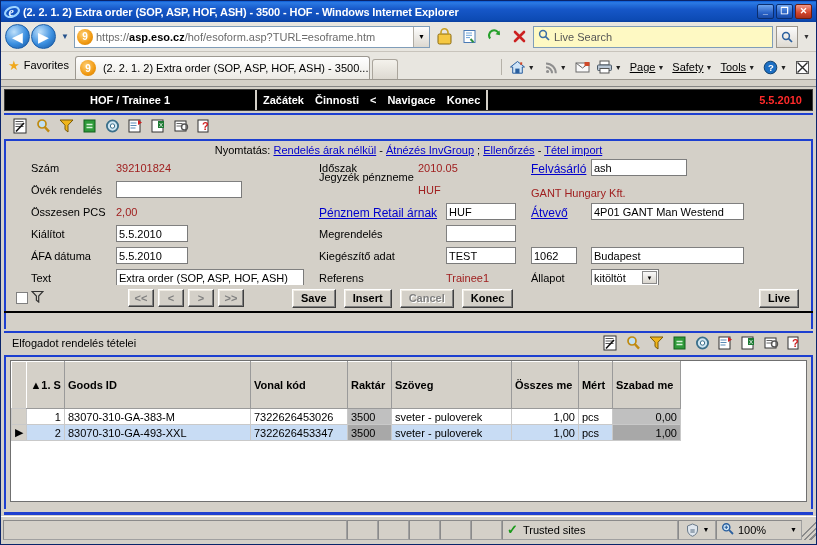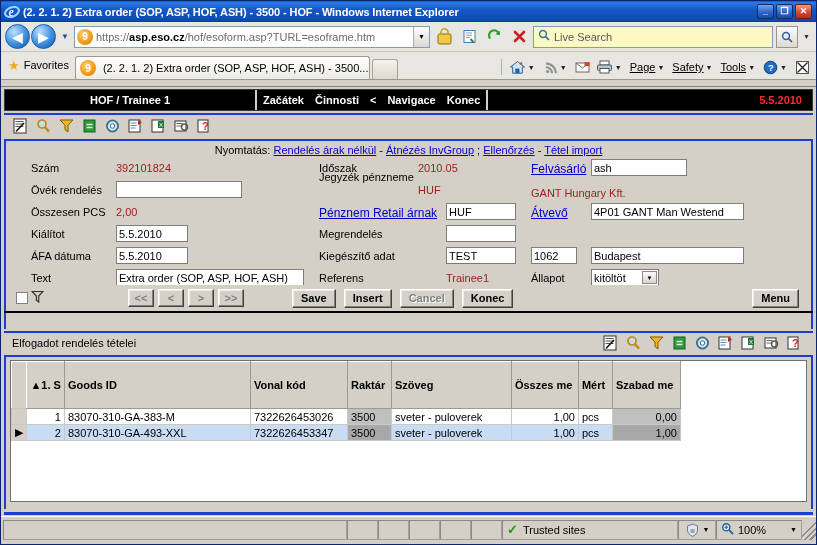--- a/index.html
+++ b/index.html
@@ -639,21 +639,21 @@
       <span style="flex:0 0 84px"></span>
       <span class="nbtn">&lt;&lt;</span>
       <span class="nbtn">&lt;</span>
       <span class="nbtn">&gt;</span>
       <span class="nbtn">&gt;&gt;</span>
       <span style="flex:0 0 44px"></span>
       <span class="abtn">Save</span>
       <span class="abtn">Insert</span>
       <span class="abtn disabled">Cancel</span>
       <span class="abtn">Konec</span>
-      <span class="abtn" style="margin-left:auto;margin-right:12px;">Menu</span>
+      <span class="abtn" style="margin-left:auto;margin-right:12px;">Live</span>
     </div>
 
     <div class="blackline"></div>
     <div class="gapbar"></div>
     <div class="blueline"></div>
 
     <div class="itemshdr">
       <span class="sechdr-title">Elfogadot rendelés tételei</span>
       <span class="tool-icons">
         <span class="ticon">

